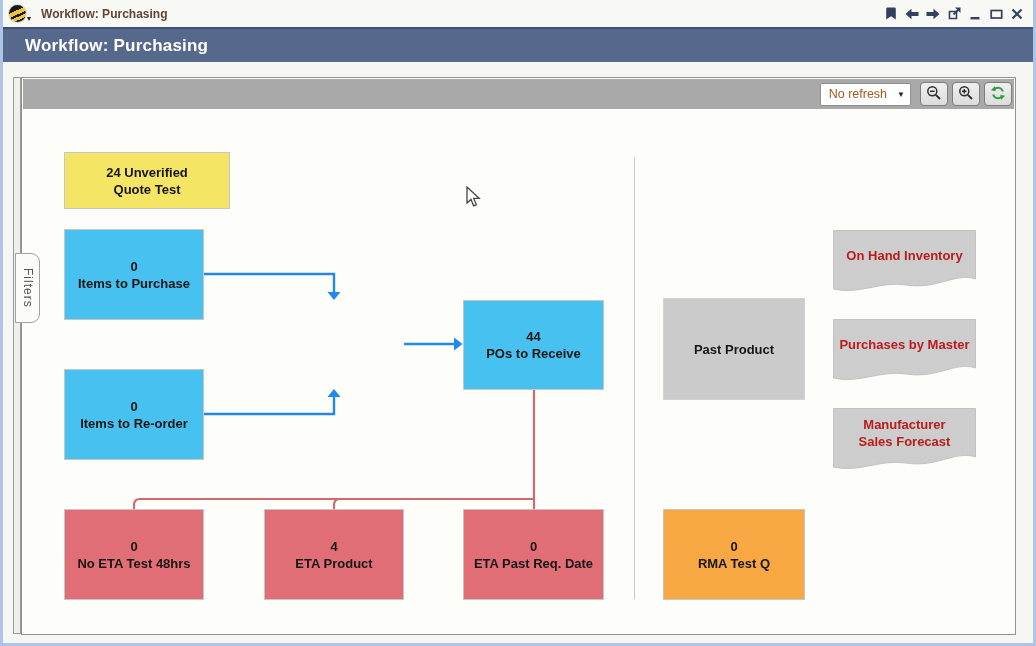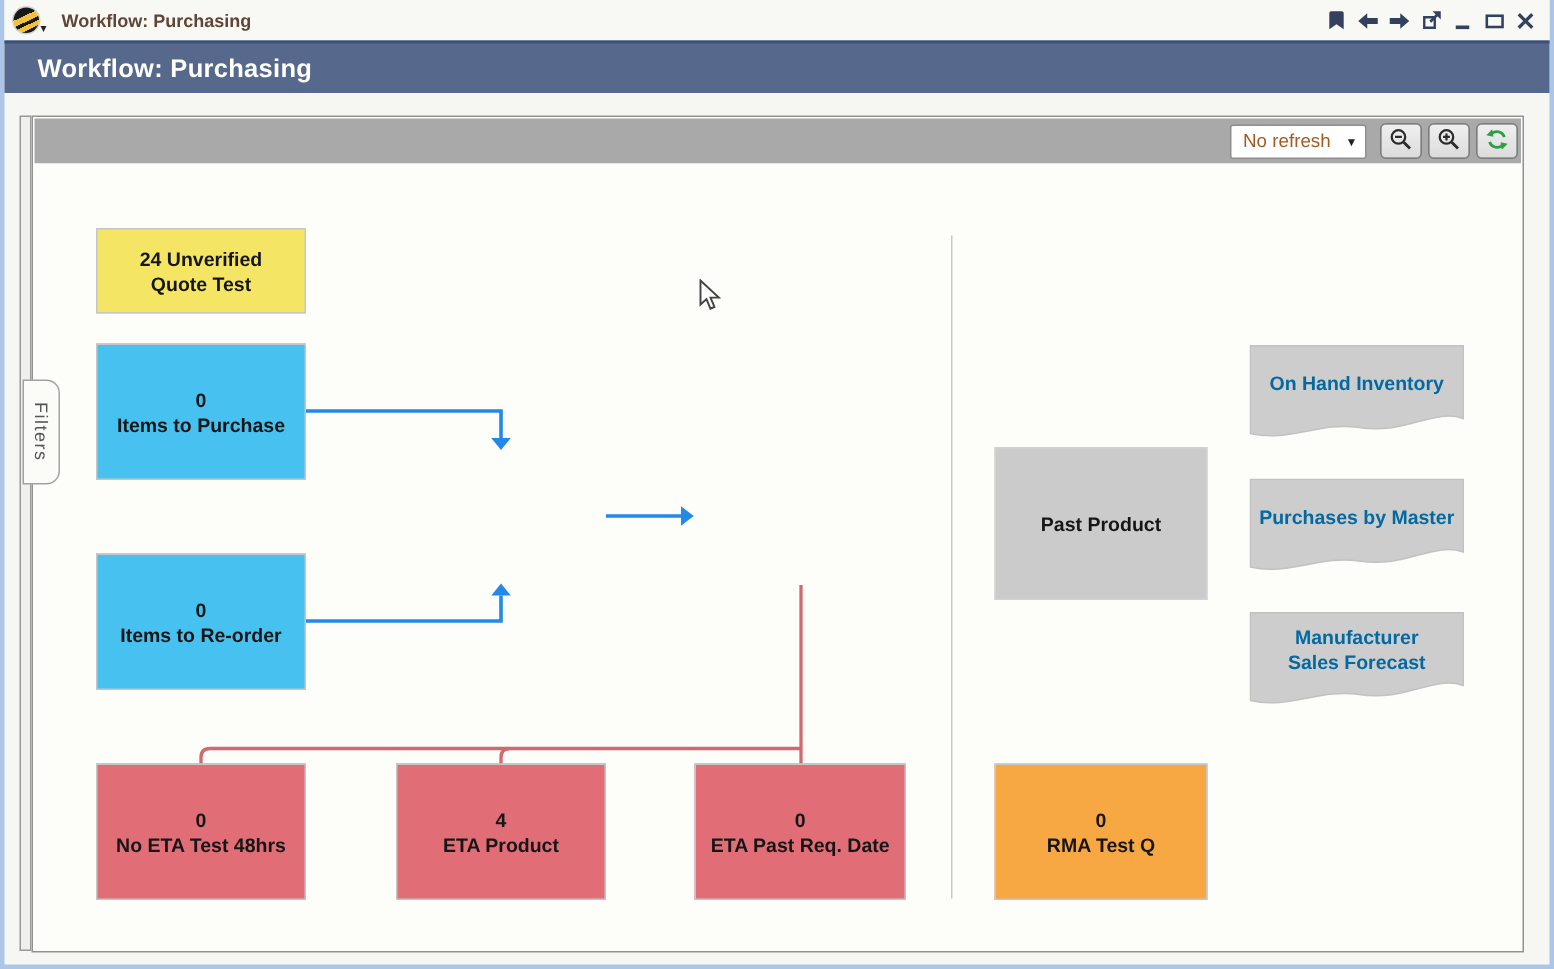--- a/index.html
+++ b/index.html
@@ -51,21 +51,21 @@
     font-size:13px;font-weight:bold;color:#161616;line-height:17px;cursor:pointer;}
   .n-yellow{background:#f4e565;}
   .n-blue{background:#47c1ef;}
   .n-red{background:#e16e77;}
   .n-orange{background:#f8a843;}
   .n-gray{background:#cbcbcb;border-color:#d2d2d2;}
   .doc{position:absolute;width:143px;height:64px;cursor:pointer;}
   .doc svg{position:absolute;left:0;top:0;}
   .doc-label{position:absolute;left:0;top:0;width:143px;height:50px;display:flex;flex-direction:column;
     align-items:center;justify-content:center;text-align:center;font-size:13px;font-weight:bold;
-    color:#0369a1;line-height:17px;}
+    color:#b91c1c;line-height:17px;}
   .cursor{position:absolute;left:443px;top:77px;z-index:9;}
 </style>
 </head>
 <body>
 
 <div class="window-bg"></div>
 
 <div class="tabbar">
   <div class="logo"></div>
   <div class="logo-caret">▾</div>
@@ -172,31 +172,35 @@
       <polygon points="431,228.5 431,241.5 439.5,235" fill="#2289e8"></polygon>
 
       <path d="M511 281 V400" fill="none" stroke="#cf6a6e" stroke-width="2.2"></path>
 
       <path d="M511 390 H117 Q111 390 111 396 V400" fill="none" stroke="#cf6a6e" stroke-width="2.2"></path>
       <path d="M317 390 Q311 390 311 396 V400" fill="none" stroke="#cf6a6e" stroke-width="2.2"></path>
     </svg>
 
     <div class="divider"></div>
 
-    <div class="node n-yellow" style="left:41px;top:43px;width:140px;height:57px">
+    <div class="node n-yellow" style="left:41px;top:43px;width:166px;height:57px">
       <div>24 Unverified</div>
       <div>Quote Test</div>
     </div>
 
     <div class="node n-blue" style="left:41px;top:120px;width:140px;height:91px">
       <div>0</div>
       <div>Items to Purchase</div>
     </div>
 
 
+    <div class="node n-blue" style="left:440px;top:191px;width:141px;height:90px">
+      <div>44</div>
+      <div>POs to Receive</div>
+    </div>
 
     <div class="node n-blue" style="left:41px;top:260px;width:140px;height:91px">
       <div>0</div>
       <div>Items to Re-order</div>
     </div>
 
     <div class="node n-red" style="left:41px;top:400px;width:140px;height:91px">
       <div>0</div>
       <div>No ETA Test 48hrs</div>
     </div>

